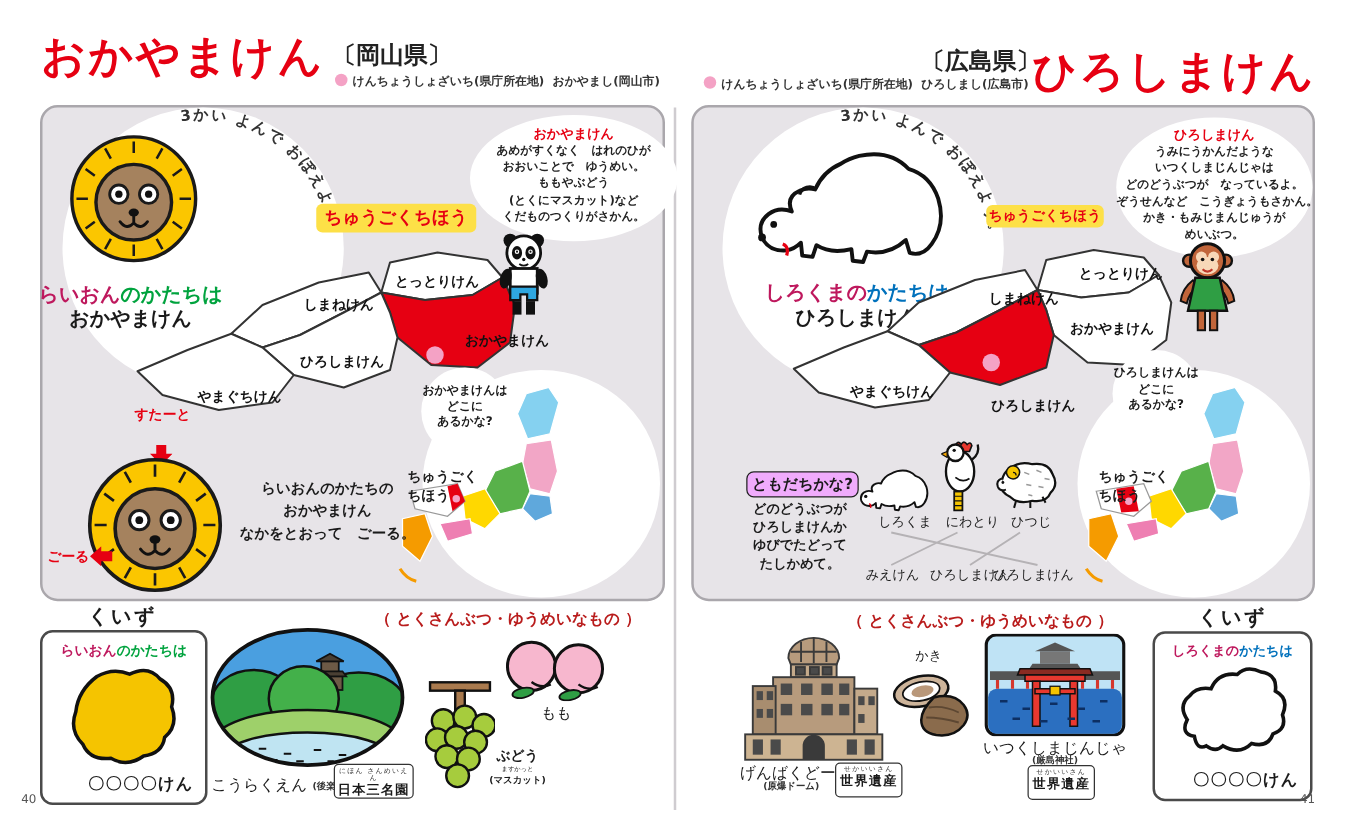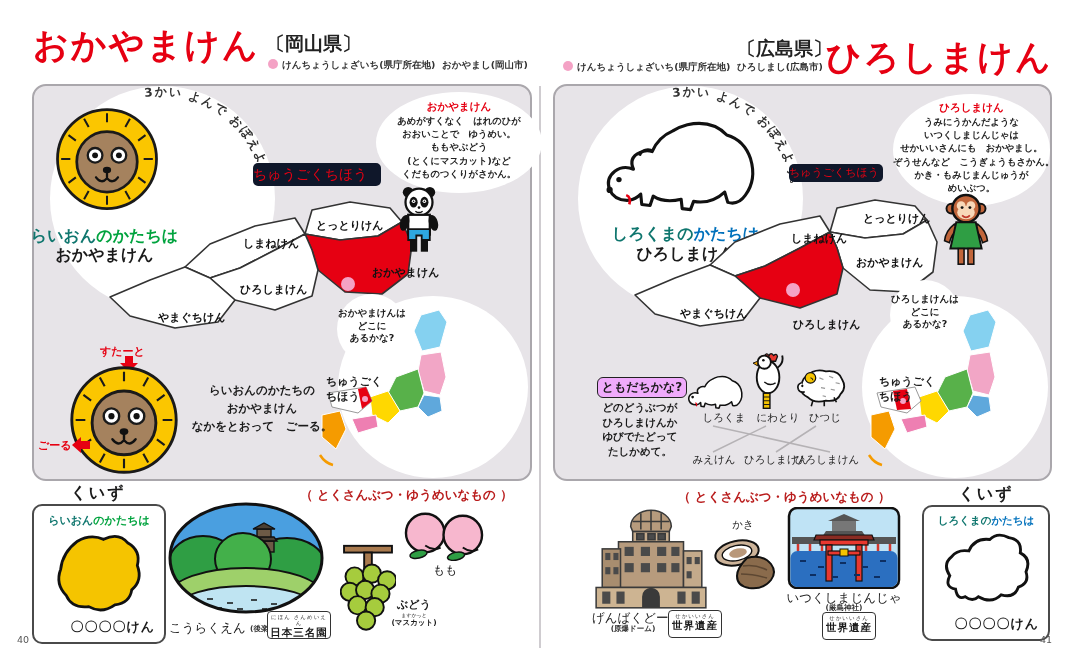--- a/index.html
+++ b/index.html
@@ -5,27 +5,27 @@
   html,body{margin:0;padding:0}
   body{width:1080px;height:667px;position:relative;background:#fff;
        font-family:"DejaVu Sans","Liberation Sans",sans-serif;overflow:hidden;color:#1a1a1a}
   .abs{position:absolute}
   .panel{position:absolute;background:#e7e4e8;border:2px solid #aaa7ac;border-radius:14px}
   .wcircle{position:absolute;background:#fff;border-radius:50%}
   .title{font-size:35px;font-weight:bold;color:#e60012;letter-spacing:2px;white-space:nowrap}
   .kanji{font-size:19px;font-weight:bold;color:#222;white-space:nowrap}
   .capline{font-size:9.5px;font-weight:bold;color:#333;white-space:nowrap}
   .dot{width:10px;height:10px;border-radius:50%;background:#f4a2c5;display:inline-block;vertical-align:-1px;margin-right:4px}
-  .badge{position:absolute;background:#0f172a;border-radius:5px;color:#e60012;font-weight:normal;white-space:nowrap}
+  .badge{position:absolute;background:#fde047;border-radius:5px;color:#e60012;font-weight:bold;text-align:center;white-space:nowrap}
   .maplabel{position:absolute;font-size:11px;font-weight:bold;color:#111;white-space:nowrap}
   .bubble{position:absolute;background:#fff;border-radius:50%;text-align:center}
   .bubtitle{color:#e60012;font-weight:bold;font-size:10.5px;padding-top:8px}
   .bubline{font-size:9.3px;font-weight:bold;color:#222;line-height:13.2px;white-space:nowrap}
   .cap1{position:absolute;text-align:center;font-size:16px;font-weight:bold;white-space:nowrap}
-  .red{color:#0f766e}.green{color:#00a33e}.blue{color:#0071bc}
+  .red{color:#be185d}.green{color:#00a33e}.blue{color:#0071bc}
   .qcircle{position:absolute;background:#fff;border-radius:50%;text-align:center;font-size:9.5px;font-weight:bold;line-height:12.5px}
   .regsmall{position:absolute;font-size:11px;font-weight:bold;line-height:15px;white-space:nowrap}
   .tracetxt{position:absolute;text-align:center;font-size:11.5px;font-weight:bold;line-height:18px;white-space:nowrap}
   .startgoal{position:absolute;color:#e60012;font-size:11px;font-weight:bold;white-space:nowrap}
   .quizhead{position:absolute;font-size:16px;font-weight:bold;text-align:center;letter-spacing:2px}
   .quizbox{position:absolute;background:#fff;border:2px solid #4a4a4a;border-radius:10px}
   .qtitle{text-align:center;margin-top:7px;font-size:11px;font-weight:bold;white-space:nowrap}
   .qanswer{position:absolute;right:9px;bottom:6px;font-size:13px;font-weight:bold;letter-spacing:1px}
   .pinkhead{position:absolute;color:#b91c1c;font-weight:bold;font-size:12.5px;text-align:center;white-space:nowrap}
   .speclabel{position:absolute;font-weight:normal;font-size:12.5px;white-space:nowrap}
@@ -144,21 +144,21 @@
   <path d="M10,90 L48,84 L54,98 L40,110 L14,104 Z" fill="#fff" stroke="#999" stroke-width="1"></path>
   <path d="M40,86 L48,84 L54,98 L44,106 Z" fill="#e60012"></path>
   <circle cx="47" cy="96" r="3" fill="#f4a2c5"></circle>
   <path d="M2,152 q5,8 13,10" stroke="#f59b00" stroke-width="2.5" fill="none"></path>
 </svg>
 <div class="regsmall" style="left:326px;top:374px">
   <div>ちゅうごく</div>
   <div>ちほう</div>
 </div>
 
-<div class="startgoal" style="left:100px;top:344px;width:60px;">すたーと</div>
+<div class="startgoal" style="left:100px;top:324px;width:60px;text-align:center">すたーと</div>
 <svg class="abs" style="left:120px;top:356px" width="18" height="16" viewBox="0 0 18 16">
   <polygon points="5,0 13,0 13,7 18,7 9,16 0,7 5,7" fill="#e60012"></polygon>
 </svg>
 <svg class="abs" style="left:66px;top:362px" width="116" height="116" viewBox="0 0 120 120">
   <circle cx="60" cy="60" r="54" fill="#fbc600" stroke="#1a1a1a" stroke-width="3"></circle>
   <path d="M100,60 L110,60 M94,80 L102,86 M80,95 L85,104 M60,100 L60,110 M40,95 L35,104 M26,80 L18,86 M20,60 L10,60 M26,40 L18,34 M40,25 L35,16 M60,20 L60,10 M80,25 L85,16 M94,40 L102,34" stroke="#1a1a1a" stroke-width="2.2"></path>
   <circle cx="60" cy="63" r="33" fill="#a5825e" stroke="#1a1a1a" stroke-width="3"></circle>
   <circle cx="47" cy="56" r="8" fill="#fff" stroke="#1a1a1a" stroke-width="2.5"></circle>
   <circle cx="73" cy="56" r="8" fill="#fff" stroke="#1a1a1a" stroke-width="2.5"></circle>
   <circle cx="47" cy="56" r="3.2" fill="#111"></circle>
@@ -280,21 +280,21 @@
   <span class="red">しろくまの</span><span class="blue">かたちは</span>
 </div>
 <div class="cap1" style="left:598px;top:244px;width:175px">ひろしまけん</div>
 
 <div class="badge" style="left:789px;top:164px;width:94px;height:18px;font-size:11px;line-height:18px">ちゅうごくちほう</div>
 
 <div class="bubble" style="left:893px;top:94px;width:157px;height:112px">
   <div class="bubtitle" style="padding-top:7px">ひろしまけん</div>
   <div class="bubline">うみにうかんだような</div>
   <div class="bubline">いつくしまじんじゃは</div>
-  <div class="bubline">せかいいさんにも　おかやまし。</div>
+  <div class="bubline">どのどうぶつが　なっているよ。</div>
   <div class="bubline">ぞうせんなど　こうぎょうもさかん。</div>
   <div class="bubline">かき・もみじまんじゅうが</div>
   <div class="bubline">めいぶつ。</div>
 </div>
 
 <svg class="abs" style="left:615px;top:190px" width="380" height="158" viewBox="0 0 380 158">
   <g stroke="#333" stroke-width="1.6" stroke-linejoin="round">
     <path d="M95,75 L120,52 L165,34 L205,26 L215,42 L185,58 L150,76 L120,86 Z" fill="#fff"></path>
     <path d="M215,42 L222,18 L260,10 L300,16 L312,30 L288,44 L250,48 Z" fill="#fff"></path>
     <path d="M215,42 L250,48 L288,44 L312,30 L322,52 L318,82 L292,102 L255,100 L228,78 L222,58 Z" fill="#fff"></path>

